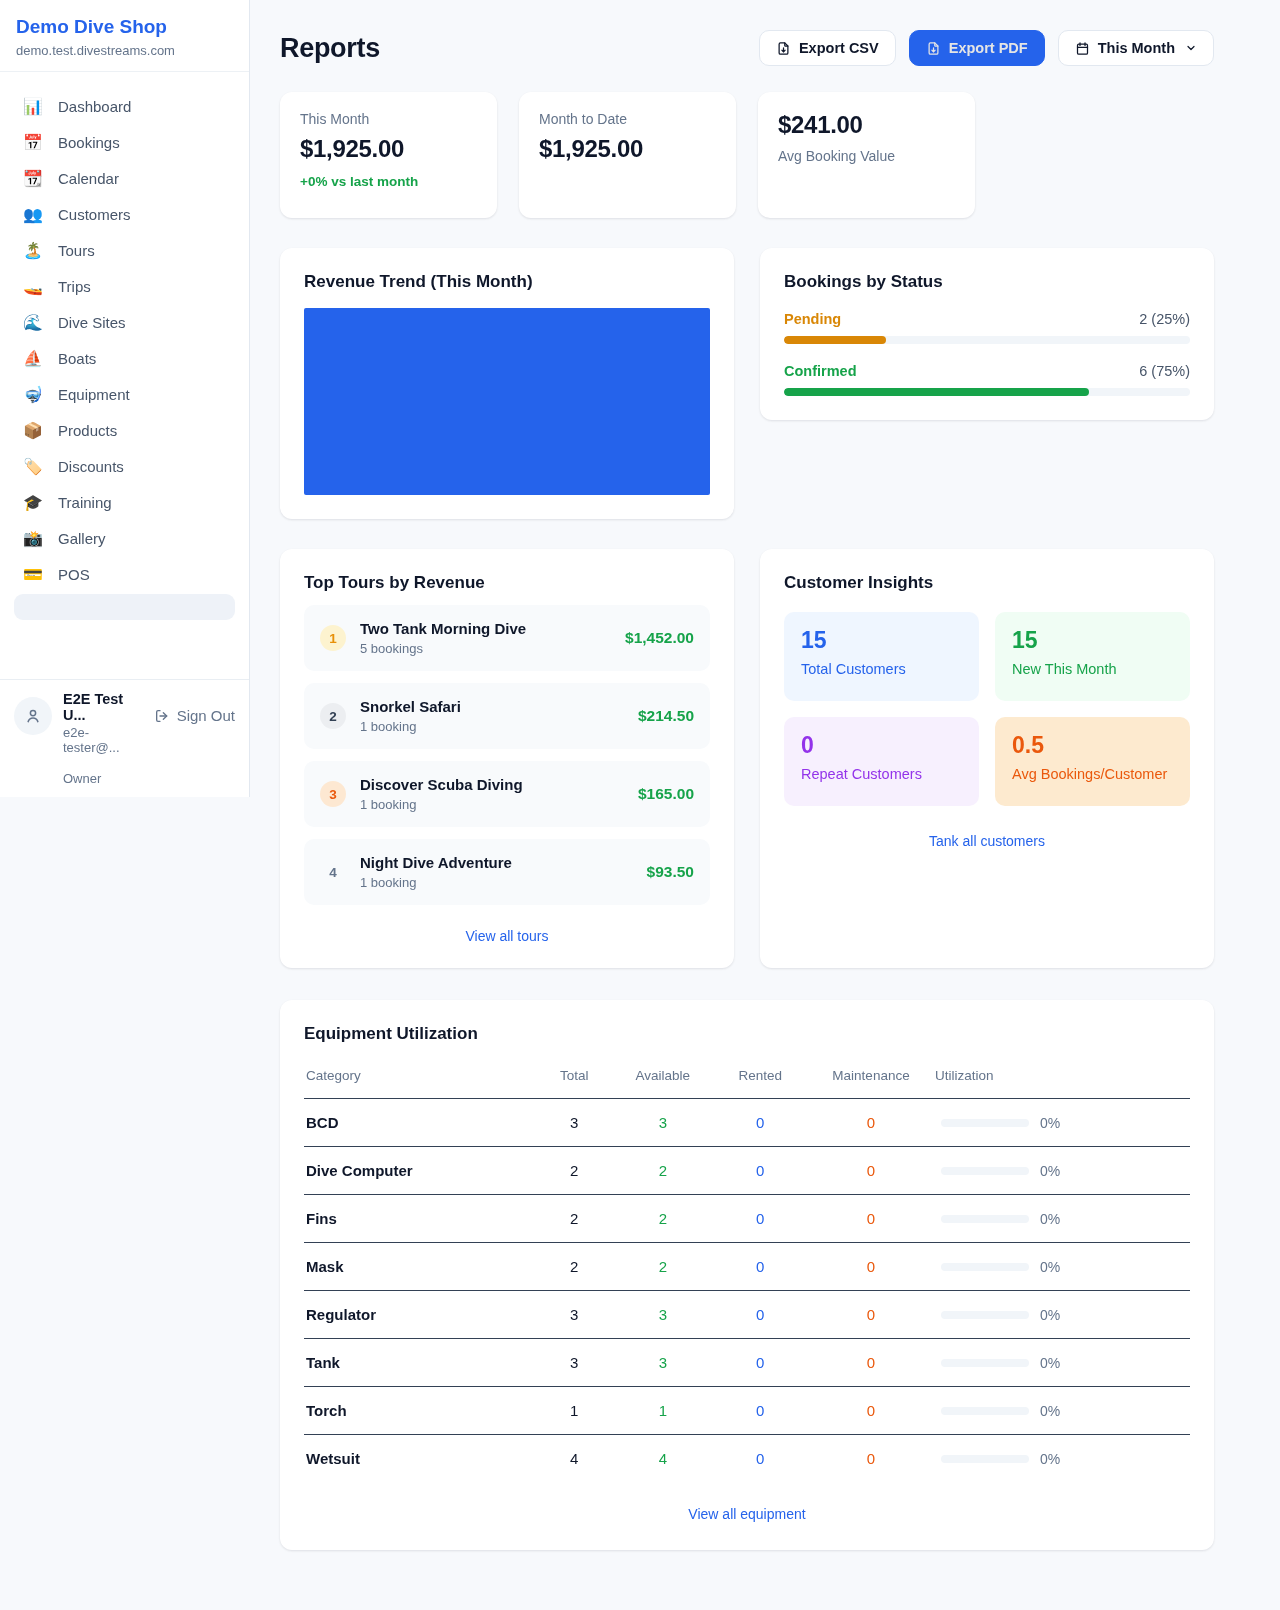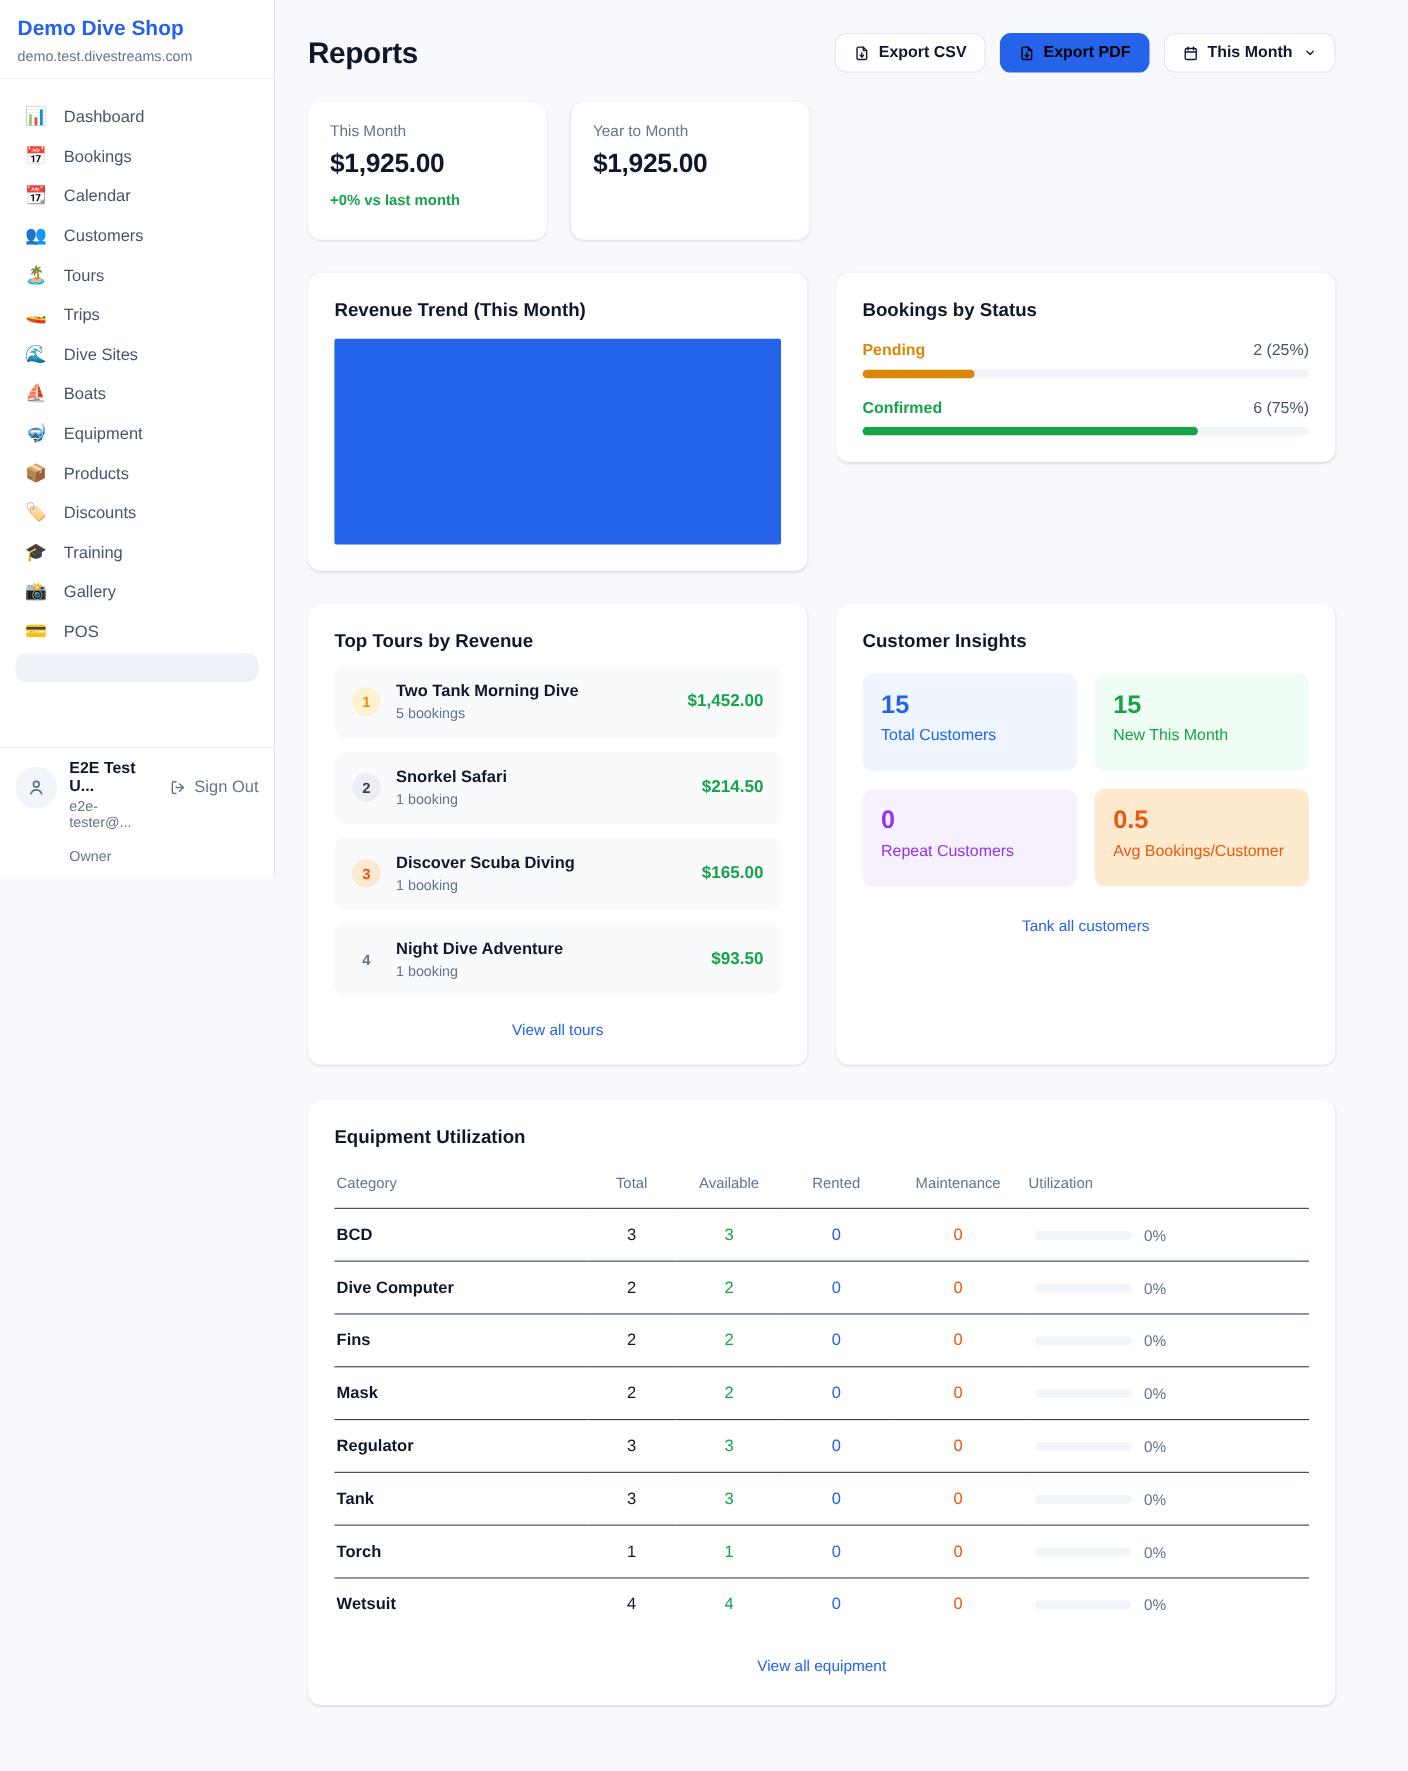--- a/index.html
+++ b/index.html
@@ -56,21 +56,21 @@
   .page-header { display:flex; align-items:center; justify-content:space-between; }
   .page-title { font-size:27px; font-weight:800; letter-spacing:-.3px; }
   .hbtns { display:flex; gap:13px; }
   .btn {
     height:36px; display:inline-flex; align-items:center; gap:8px;
     padding:0 16px; border-radius:10px;
     background:#fff; border:1px solid #e2e8f0;
     font-size:14.5px; font-weight:700; color:#0f172a; cursor:pointer;
     font-family:"Liberation Sans", sans-serif;
   }
-  .btn.primary { background:#2563eb; border-color:#2563eb; color:#000000; }
+  .btn.primary { background:#2563eb; border-color:#2563eb; color:#e5e5e5; }
   .chev { margin-left:2px; }
 
   .card {
     background:#fff; border-radius:12px;
     box-shadow:0 1px 2px rgba(15,23,42,.05), 0 1px 3px rgba(15,23,42,.06);
   }
 
   
   .stats { display:grid; grid-template-columns:repeat(4,1fr); gap:22px; margin-top:26px; }
   .stat { padding:19px 20px; height:126px; }
@@ -275,22 +275,26 @@
     </div>
   </div>
 
   <section class="stats">
     <div class="card stat">
       <div class="stat-label">This Month</div>
       <div class="stat-value">$1,925.00</div>
       <div class="stat-delta">+0% vs last month</div>
     </div>
     <div class="card stat">
-      <div class="stat-label">Year to Month</div>
+      <div class="stat-label">Month to Date</div>
       <div class="stat-value">$1,925.00</div>
+    </div>
+    <div class="card stat">
+      <div class="stat-value-top">$241.00</div>
+      <div class="stat-label-bottom">Avg Booking Value</div>
     </div>
   </section>
 
   <section class="grid2 top-align">
     <div class="card panel">
       <div class="panel-title">Revenue Trend (This Month)</div>
       <div class="chart-block" style="background: rgb(37, 99, 235);"></div>
     </div>
     <div class="card panel">
       <div class="panel-title">Bookings by Status</div>

